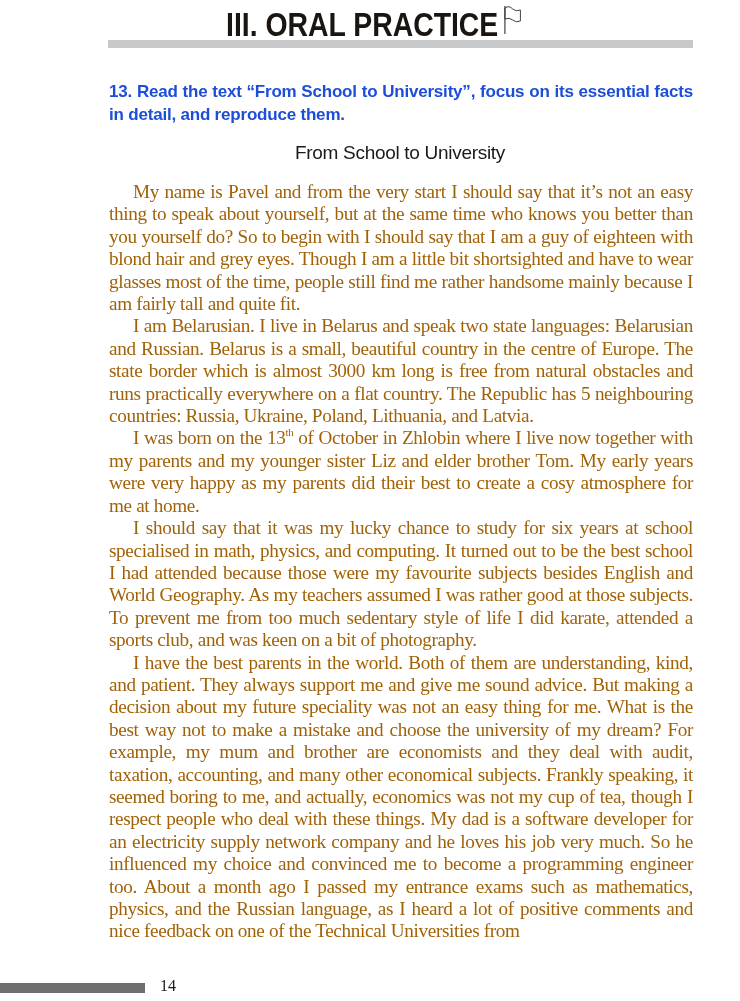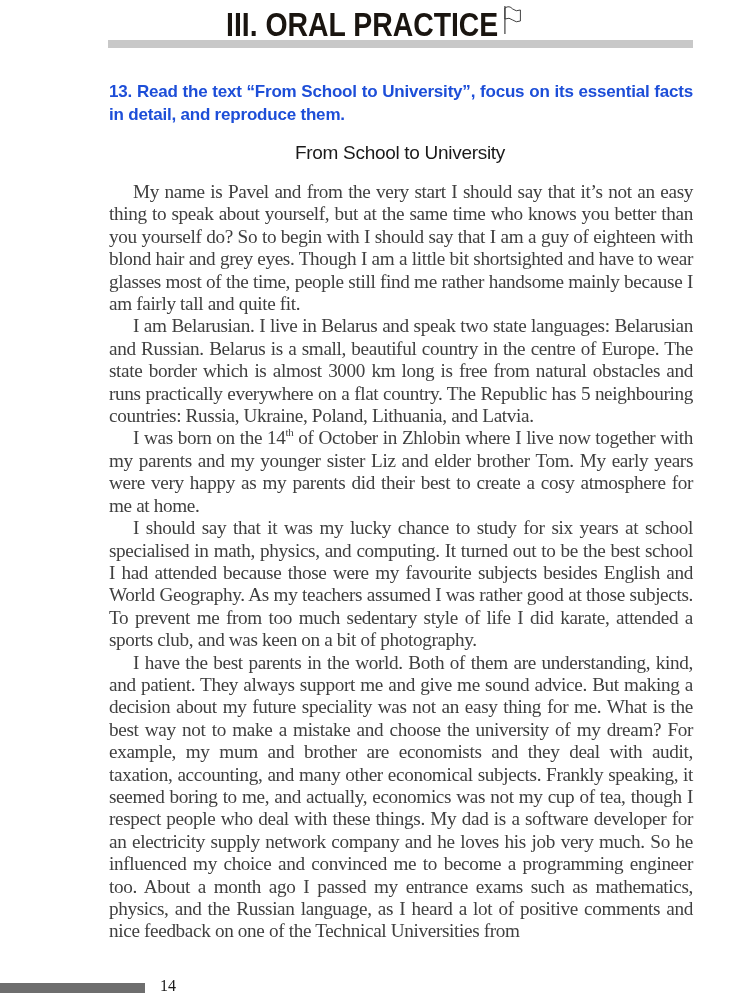--- a/index.html
+++ b/index.html
@@ -29,21 +29,21 @@
     text-align: justify; letter-spacing: -0.2px;
   }
   .text-title {
     position: absolute; left: 0; width: 800px; top: 142px; text-align: center;
     font-family: "Liberation Sans", sans-serif; font-size: 19px; color: #1a1a1a;
     letter-spacing: -0.3px;
   }
   .body-text {
     position: absolute; left: 109px; top: 181px; width: 584px;
     font-family: "Liberation Serif", serif; font-size: 19.2px; line-height: 22.4px;
-    color: #404040; text-align: justify; letter-spacing: -0.35px;
+    color: #a16207; text-align: justify; letter-spacing: -0.35px;
   }
   .body-text p { margin: 0; text-indent: 24px; hyphens: manual; }
   sup { font-size: 11px; line-height: 0; position: relative; top: -1px; }
   .footer-bar {
     position: absolute; left: 0; top: 983px; width: 145px; height: 10px;
     background: #6e6e6e;
   }
   .page-number {
     position: absolute; left: 160px; top: 977px;
     font-family: "Liberation Serif", serif; font-size: 16px; color: #1a1a1a; text-align: right;
@@ -60,19 +60,19 @@
       </svg></span>
 </div>
 
 <div class="task">13. Read the text “From School to University”, focus on its essential facts in detail, and reproduce them.</div>
 
 <div class="text-title">From School to University</div>
 
 <div class="body-text">
   <p>My name is Pavel and from the very start I should say that it’s not an easy thing to speak about yourself, but at the same time who knows you better than you yourself do? So to begin with I should say that I am a guy of eigh­teen with blond hair and grey eyes. Though I am a little bit shortsighted and have to wear glasses most of the time, people still find me rather handsome mainly because I am fairly tall and quite fit.</p>
   <p>I am Belarusian. I live in Belarus and speak two state languages: Be­larusian and Russian. Belarus is a small, beautiful country in the centre of Europe. The state border which is almost 3000 km long is free from natural obstacles and runs practically everywhere on a flat country. The Republic has 5 neighbouring countries: Russia, Ukraine, Poland, Lithuania, and Latvia.</p>
-  <p><span>I was born on the 14</span><sup>th</sup><span> of October in Zhlobin where I live now together with my parents and my younger sister Liz and elder brother Tom. My early years were very happy as my parents did their best to create a cosy atmosphere for me at home.</span></p>
+  <p><span>I was born on the 13</span><sup>th</sup><span> of October in Zhlobin where I live now together with my parents and my younger sister Liz and elder brother Tom. My early years were very happy as my parents did their best to create a cosy atmosphere for me at home.</span></p>
   <p>I should say that it was my lucky chance to study for six years at school specialised in math, physics, and computing. It turned out to be the best school I had attended because those were my favourite subjects besides Eng­lish and World Geography. As my teachers assumed I was rather good at those subjects. To prevent me from too much sedentary style of life I did karate, attended a sports club, and was keen on a bit of photography.</p>
   <p>I have the best parents in the world. Both of them are understanding, kind, and patient. They always support me and give me sound advice. But making a decision about my future speciality was not an easy thing for me. What is the best way not to make a mistake and choose the university of my dream? For example, my mum and brother are economists and they deal with audit, taxation, accounting, and many other economical subjects. Frankly speak­ing, it seemed boring to me, and actually, economics was not my cup of tea, though I respect people who deal with these things. My dad is a software developer for an electricity supply network company and he loves his job very much. So he influenced my choice and convinced me to become a pro­gramming engineer too. About a month ago I passed my entrance exams such as mathematics, physics, and the Russian language, as I heard a lot of posi­tive comments and nice feedback on one of the Technical Universities from</p>
 </div>
 
 <div class="footer-bar"></div>
 <div class="page-number">14</div>
 
 </body></html>

